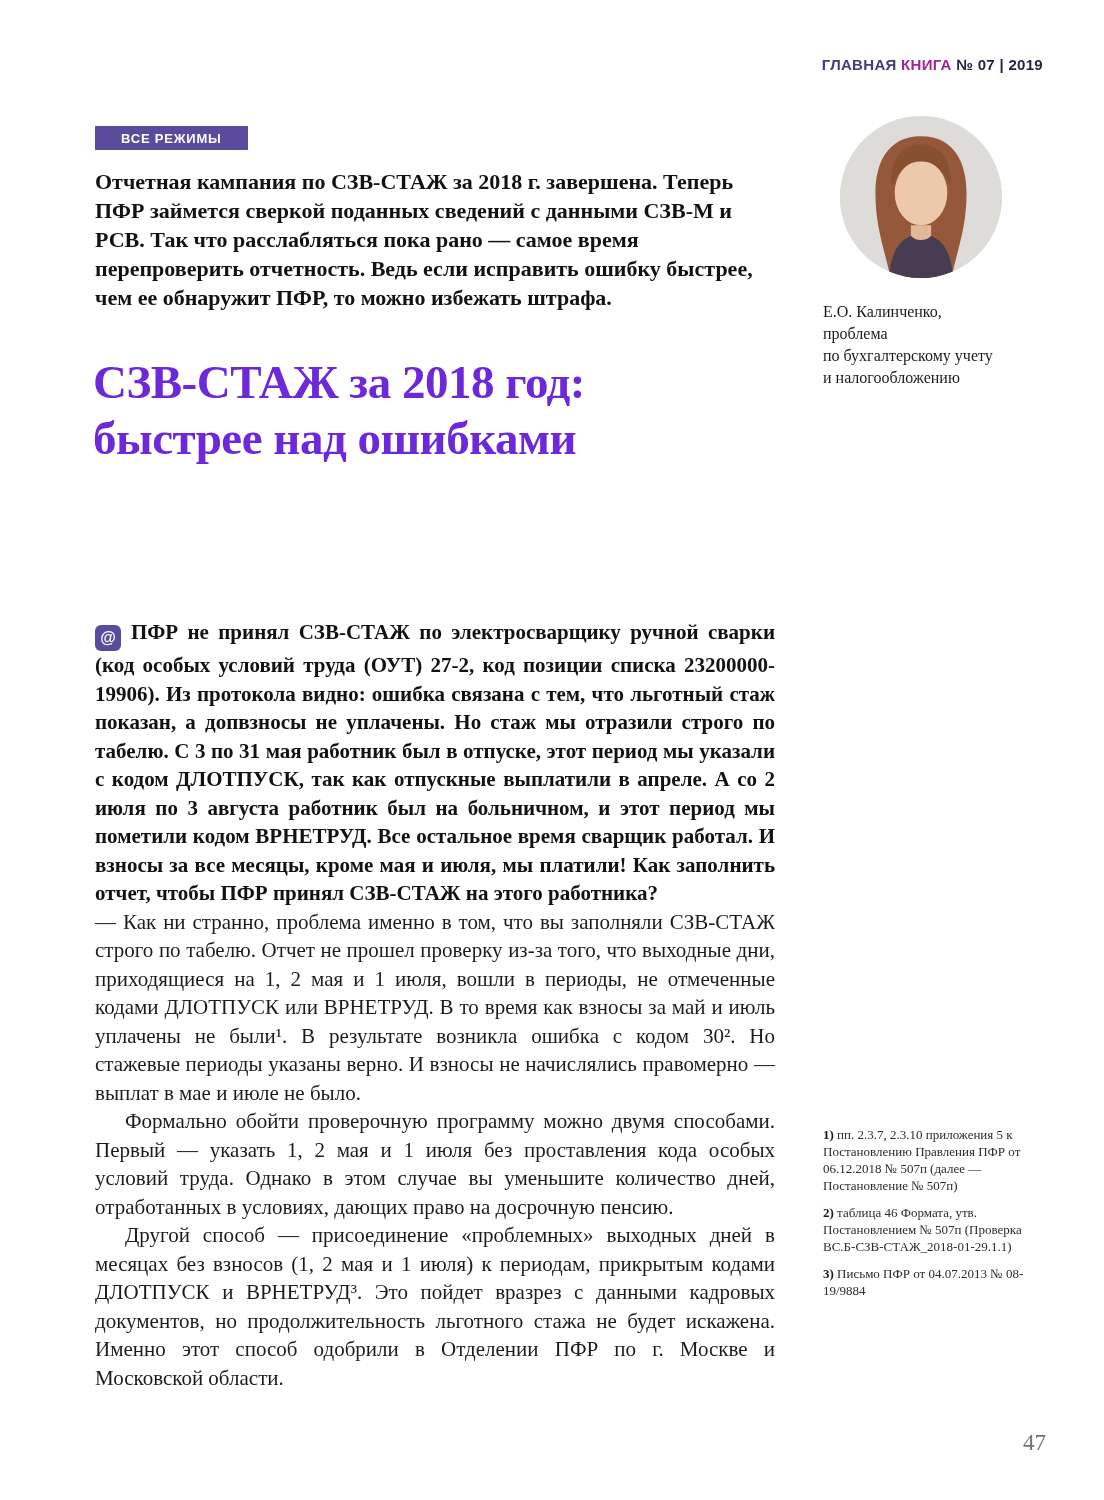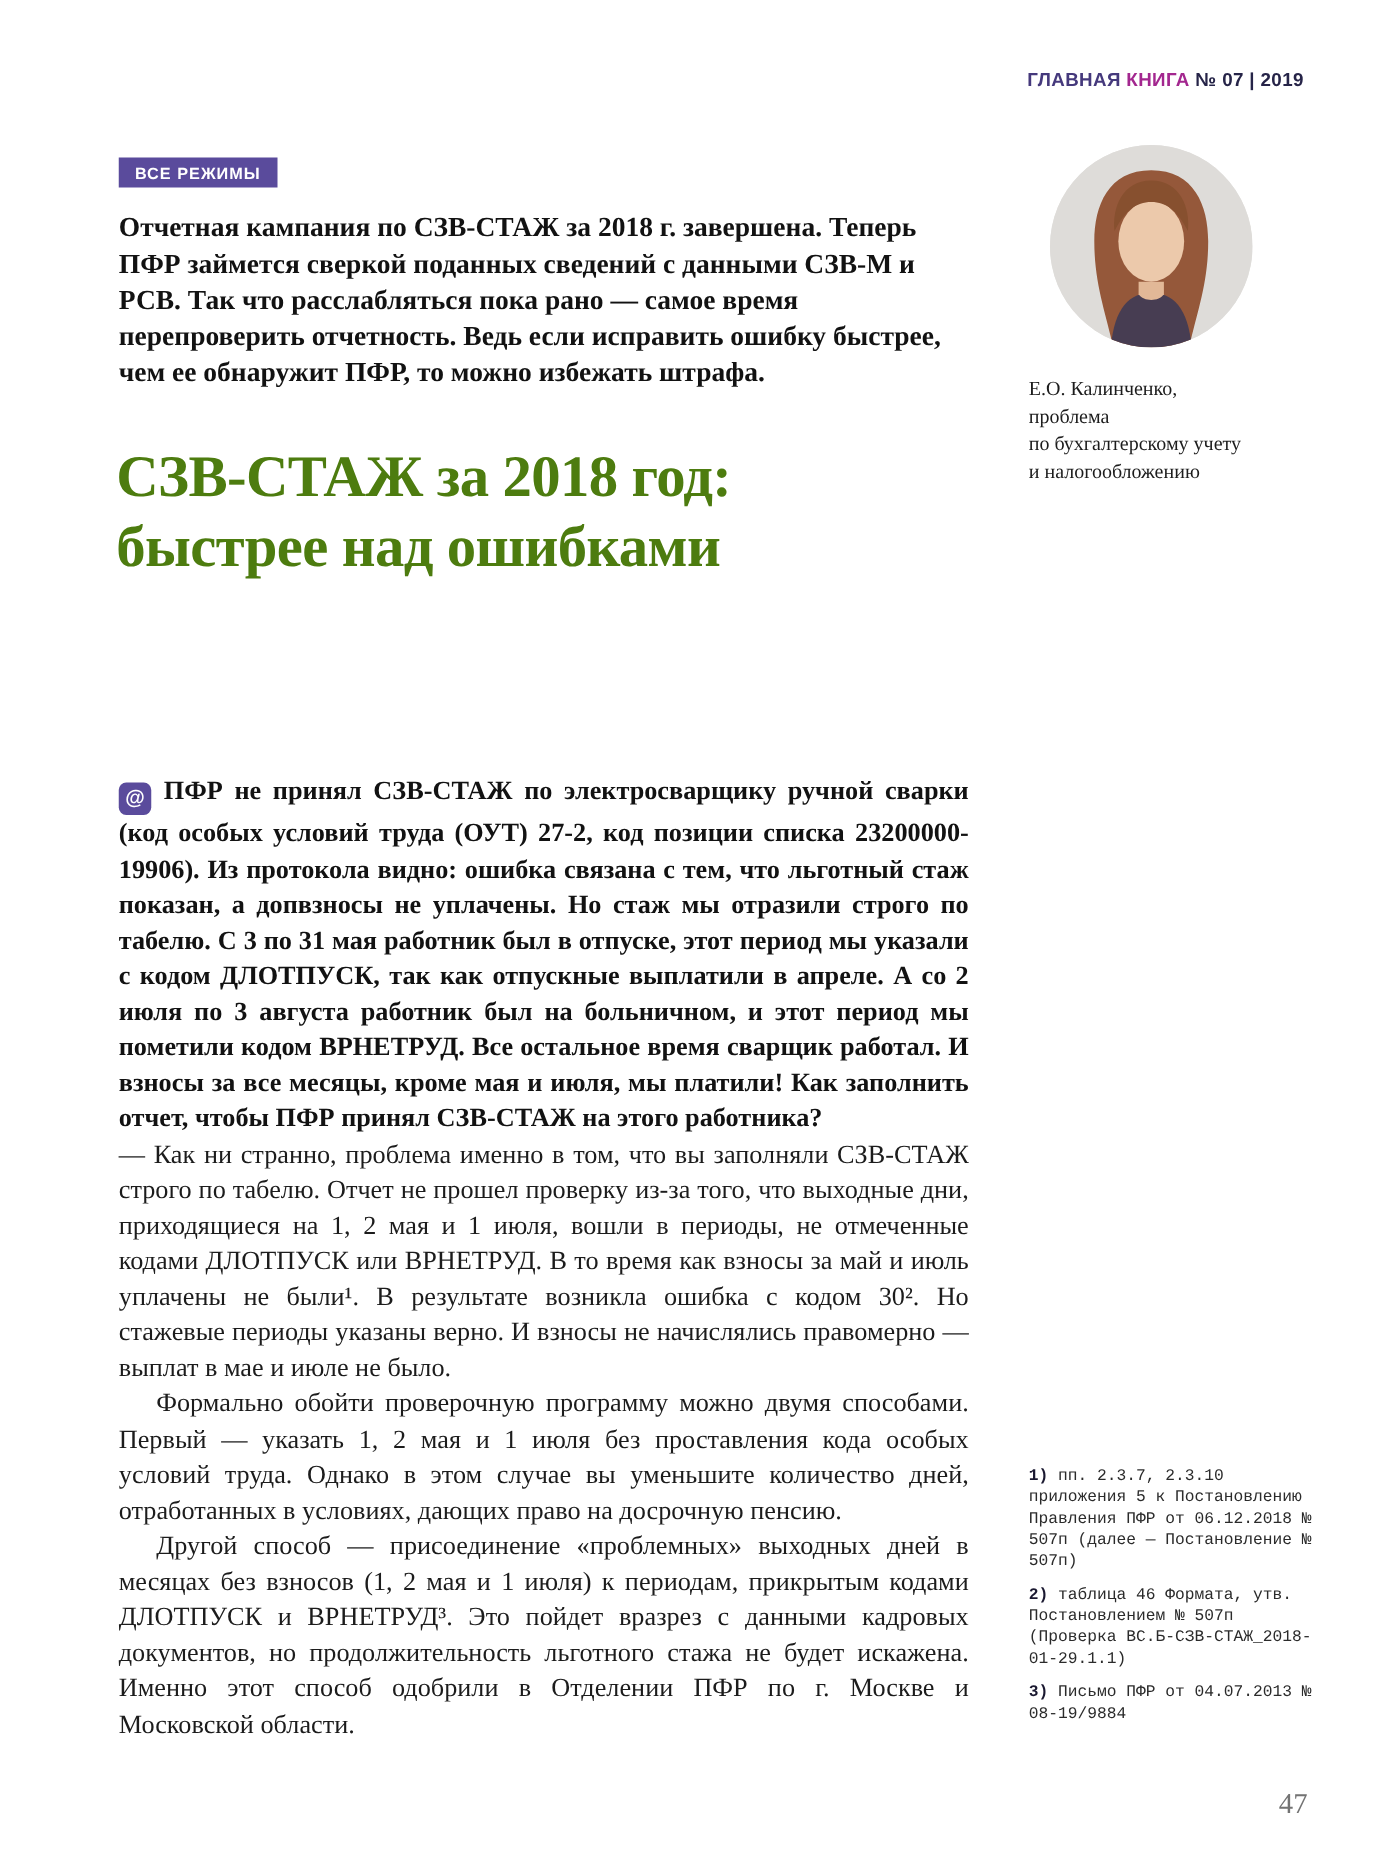--- a/index.html
+++ b/index.html
@@ -20,35 +20,35 @@
   .brand1 { color:#45397c; }
   .brand2 { color:#a3278f; }
   .issue  { color:#262448; }
 
   
   .badge {
     position:absolute; left:95px; top:126px;
     background:#5a4b9c; color:#ffffff;
     font-family:"Liberation Sans", sans-serif;
     font-weight:bold; font-size:13px; letter-spacing:.8px;
-    padding:5px 13px 4px;
+    padding:5px 26px 4px;
     text-align:right;
   }
 
   
   .lead {
     position:absolute; left:95px; top:167px; width:670px;
     font-weight:bold; font-size:22px; line-height:29px; color:#121212;
   }
 
   
   .title {
     position:absolute; left:93px; top:354px;
     font-weight:bold; font-size:47px; line-height:56px;
-    color:#4d7c0f; letter-spacing:-.5px;
+    color:#6d28d9; letter-spacing:-.5px;
   }
   .title span { display:block; }
 
   
   .section-heading {
     position:absolute; left:95px; top:541px; width:610px;
     font-weight:bold; font-size:23px; line-height:29px; color:#17173a;
   }
 
   
@@ -74,22 +74,22 @@
   }
   .avatar-wrap svg { display:block; width:100%; height:100%; }
 
   .author {
     position:absolute; left:823px; top:301px; width:215px;
     font-size:16px; line-height:22px; color:#1c1c1c;
   }
   .author div { display:block; }
 
   .footnotes {
-    position:absolute; left:823px; top:1172px; width:228px;
-    font-family:Liberation Mono, monospace;
+    position:absolute; left:823px; top:1126px; width:228px;
+    font-family:Liberation Serif, serif;
     font-size:13px; line-height:17px; color:#2b2b2b;
   }
   .footnote { margin-bottom:10px; }
   .fn-label { font-weight:bold; color:#1a1830; }
 
   .page-number {
     position:absolute; right:58px; bottom:44px;
     font-size:23px; color:#737373;
   }
 </style>

